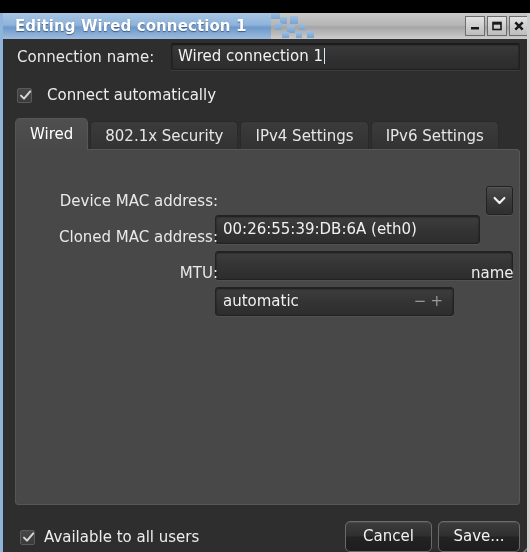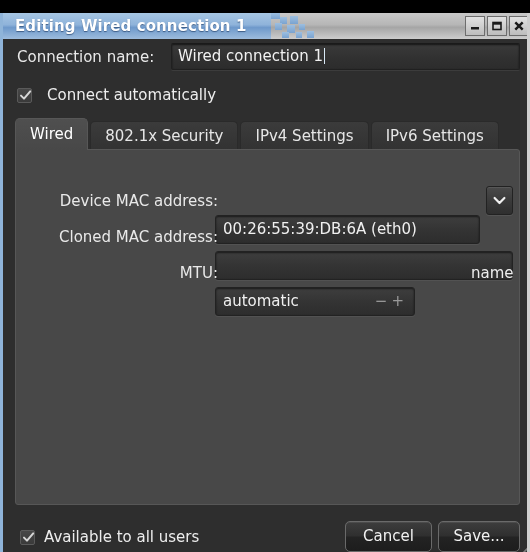--- a/index.html
+++ b/index.html
@@ -107,21 +107,21 @@
   }
   .combo{width:265px;}
   .combo-btn{
     position:absolute;left:470px;top:0;width:27px;height:29px;box-sizing:border-box;
     background:linear-gradient(to bottom,#4a4a4a,#393939 55%,#2f2f2f);
     border:1px solid #222;border-radius:3px;
     box-shadow:0 1px 0 rgba(255,255,255,.07),inset 0 1px 0 rgba(255,255,255,.08);
     display:flex;align-items:center;justify-content:center;
   }
   .wide{width:298px;}
-  .spin{width:200px;}
+  .spin{width:239px;}
   .spin .stepper{
     position:absolute;right:6px;top:0;height:27px;line-height:27px;
     color:#9a9a9a;font-size:15px;letter-spacing:4px;
   }
   .units{position:absolute;left:455px;top:6px;color:#ededed;font-size:15px;}
   
   .bottom{position:absolute;left:3px;top:500px;width:524px;height:49px;}
   .bchk{position:absolute;left:14px;top:13px;height:22px;display:flex;align-items:center;gap:9px;}
   .btn{
     position:absolute;top:8px;height:31px;box-sizing:border-box;

